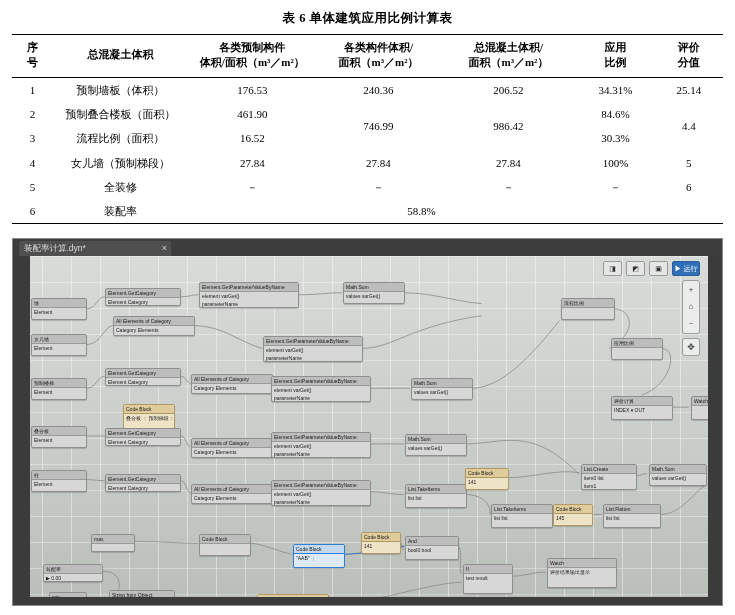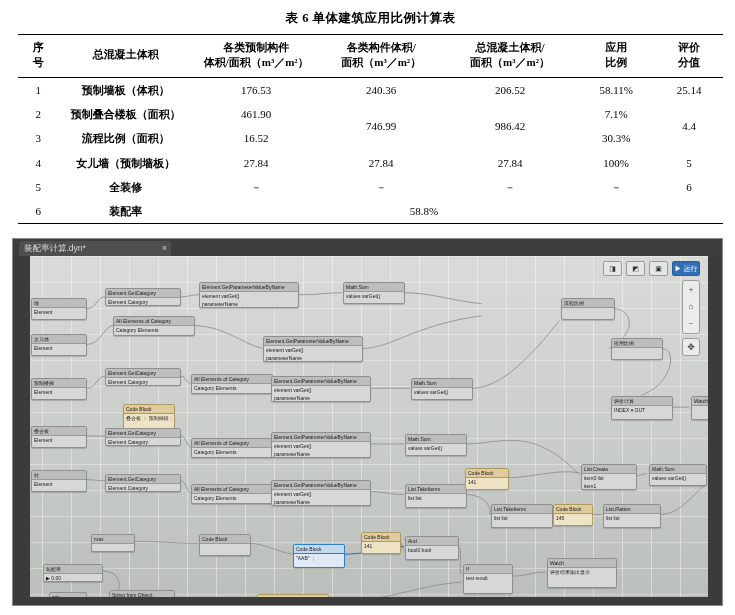--- a/index.html
+++ b/index.html
@@ -17,21 +17,20 @@
   .page {
     position: relative;
     width: 735px;
     height: 615px;
   }
 
   
   .table-wrap {
     padding: 8px 12px 0 12px;
     box-sizing: border-box;
-    margin-left: 6px;
   }
   .table-title {
     text-align: center;
     font-size: 12.5px;
     font-weight: bold;
     font-family: "Liberation Serif", serif;
     margin: 2px 0 7px 0;
     letter-spacing: 0.5px;
   }
   table.data {
@@ -61,21 +60,21 @@
     line-height: 1.3;
   }
   .col-no { width: 42px; }
   .col-type { width: 140px; }
   .col-a { width: 132px; }
   .col-b { width: 128px; }
   .col-c { width: 140px; }
   .col-d { width: 80px; }
   .col-e { width: 70px; }
   .two-line { display: block; }
-  .bold-cell { font-weight: bold; }
+  .bold-cell { font-weight: normal; }
 
   
   .shot {
     position: absolute;
     left: 12px;
     top: 238px;
     width: 711px;
     height: 368px;
     background: #000000;
     border: 1px solid #8a8a8a;
@@ -301,41 +300,41 @@
           </th>
         </tr>
       </thead>
       <tbody>
         <tr>
           <td>1</td>
           <td class="bold-cell">预制墙板（体积）</td>
           <td>176.53</td>
           <td>240.36</td>
           <td>206.52</td>
-          <td>58.11%</td>
+          <td>34.31%</td>
           <td>25.14</td>
         </tr>
         <tr>
           <td>2</td>
           <td class="bold-cell">预制叠合楼板（面积）</td>
           <td>461.90</td>
           <td rowspan="2">746.99</td>
           <td rowspan="2">986.42</td>
-          <td>7.1%</td>
+          <td>84.6%</td>
           <td rowspan="2">4.4</td>
         </tr>
         <tr>
           <td>3</td>
           <td class="bold-cell">流程比例（面积）</td>
           <td>16.52</td>
           <td>30.3%</td>
         </tr>
         <tr>
           <td>4</td>
-          <td class="bold-cell">女儿墙（预制墙板）</td>
+          <td class="bold-cell">女儿墙（预制梯段）</td>
           <td>27.84</td>
           <td>27.84</td>
           <td>27.84</td>
           <td>100%</td>
           <td>5</td>
         </tr>
         <tr>
           <td>5</td>
           <td class="bold-cell">全装修</td>
           <td>－</td>

